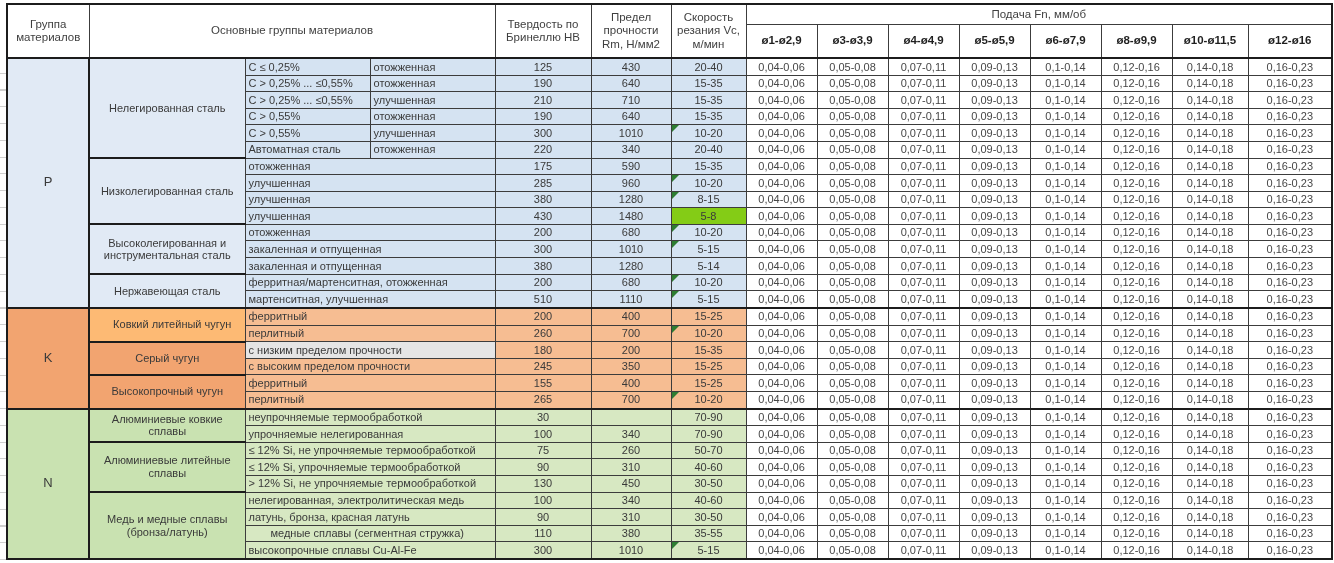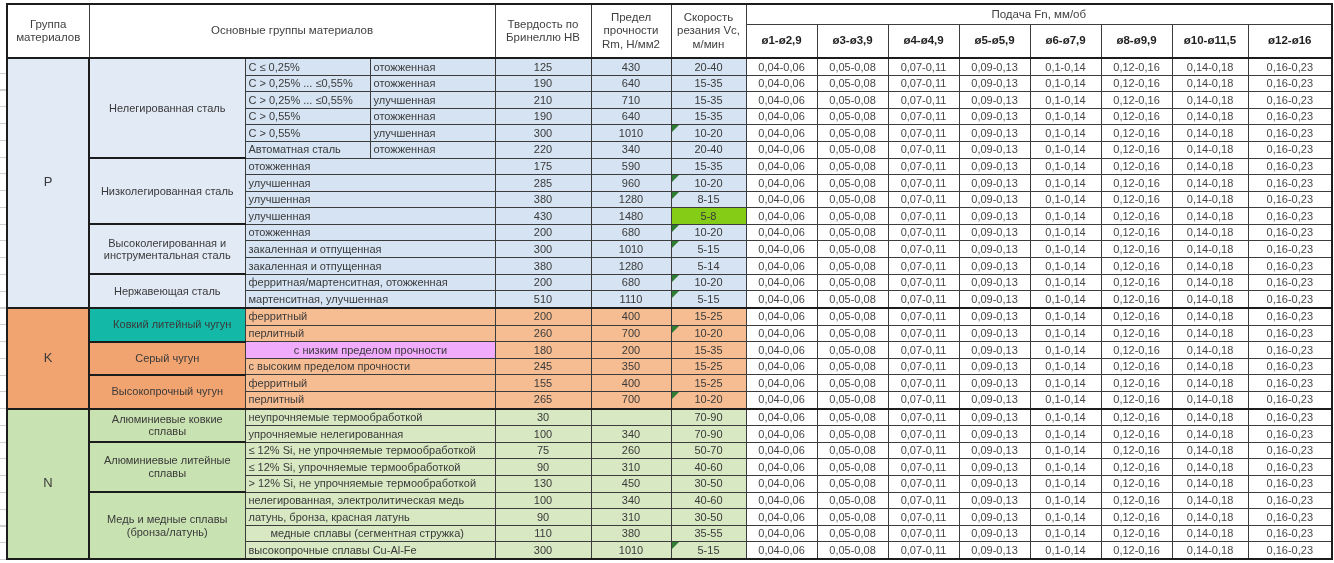--- a/index.html
+++ b/index.html
@@ -285,21 +285,21 @@
           <td class="feed" style="background: rgb(255, 255, 255);">0,05-0,08</td>
           <td class="feed" style="background: rgb(255, 255, 255);">0,07-0,11</td>
           <td class="feed" style="background: rgb(255, 255, 255);">0,09-0,13</td>
           <td class="feed" style="background: rgb(255, 255, 255);">0,1-0,14</td>
           <td class="feed" style="background: rgb(255, 255, 255);">0,12-0,16</td>
           <td class="feed" style="background: rgb(255, 255, 255);">0,14-0,18</td>
           <td class="feed" style="background: rgb(255, 255, 255);">0,16-0,23</td>
         </tr>
         <tr class="group-start">
           <td class="letter" rowspan="6" style="background: rgb(242, 164, 112);">K</td>
-          <td class="name" rowspan="2" style="background: #14b8a6; padding-left: 12px;">Ковкий литейный чугун</td>
+          <td class="name" rowspan="2" style="background: #fdba74; padding-left: 12px;">Ковкий литейный чугун</td>
           <td class="det" colspan="2" style="background: rgb(246, 189, 146);">ферритный</td>
           <td class="num" style="background: rgb(246, 189, 146);">200</td>
           <td class="num" style="background: rgb(246, 189, 146);">400</td>
           <td class="num vc" style="background: rgb(246, 189, 146);">15-25</td>
           <td class="feed" style="background: rgb(255, 255, 255);">0,04-0,06</td>
           <td class="feed" style="background: rgb(255, 255, 255);">0,05-0,08</td>
           <td class="feed" style="background: rgb(255, 255, 255);">0,07-0,11</td>
           <td class="feed" style="background: rgb(255, 255, 255);">0,09-0,13</td>
           <td class="feed" style="background: rgb(255, 255, 255);">0,1-0,14</td>
           <td class="feed" style="background: rgb(255, 255, 255);">0,12-0,16</td>
@@ -315,21 +315,21 @@
           <td class="feed" style="background: rgb(255, 255, 255);">0,05-0,08</td>
           <td class="feed" style="background: rgb(255, 255, 255);">0,07-0,11</td>
           <td class="feed" style="background: rgb(255, 255, 255);">0,09-0,13</td>
           <td class="feed" style="background: rgb(255, 255, 255);">0,1-0,14</td>
           <td class="feed" style="background: rgb(255, 255, 255);">0,12-0,16</td>
           <td class="feed" style="background: rgb(255, 255, 255);">0,14-0,18</td>
           <td class="feed" style="background: rgb(255, 255, 255);">0,16-0,23</td>
         </tr>
         <tr>
           <td class="name" rowspan="2" style="background: rgb(242, 164, 112);">Серый чугун</td>
-          <td class="det" colspan="2" style="background: #f0abfc; text-align: center;">с низким пределом прочности</td>
+          <td class="det" colspan="2" style="background: #e5e5e5;">с низким пределом прочности</td>
           <td class="num" style="background: rgb(246, 189, 146);">180</td>
           <td class="num" style="background: rgb(246, 189, 146);">200</td>
           <td class="num vc" style="background: rgb(246, 189, 146);">15-35</td>
           <td class="feed" style="background: rgb(255, 255, 255);">0,04-0,06</td>
           <td class="feed" style="background: rgb(255, 255, 255);">0,05-0,08</td>
           <td class="feed" style="background: rgb(255, 255, 255);">0,07-0,11</td>
           <td class="feed" style="background: rgb(255, 255, 255);">0,09-0,13</td>
           <td class="feed" style="background: rgb(255, 255, 255);">0,1-0,14</td>
           <td class="feed" style="background: rgb(255, 255, 255);">0,12-0,16</td>
           <td class="feed" style="background: rgb(255, 255, 255);">0,14-0,18</td>

